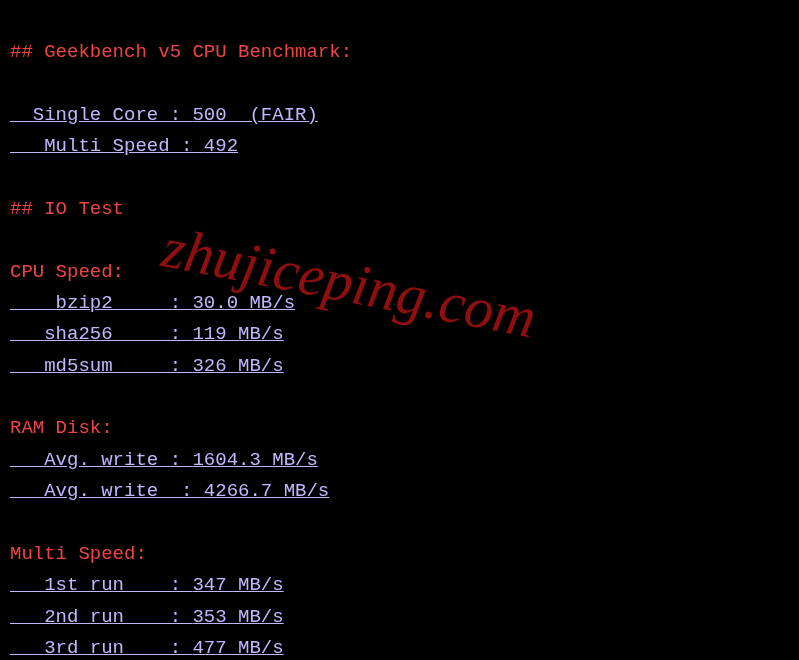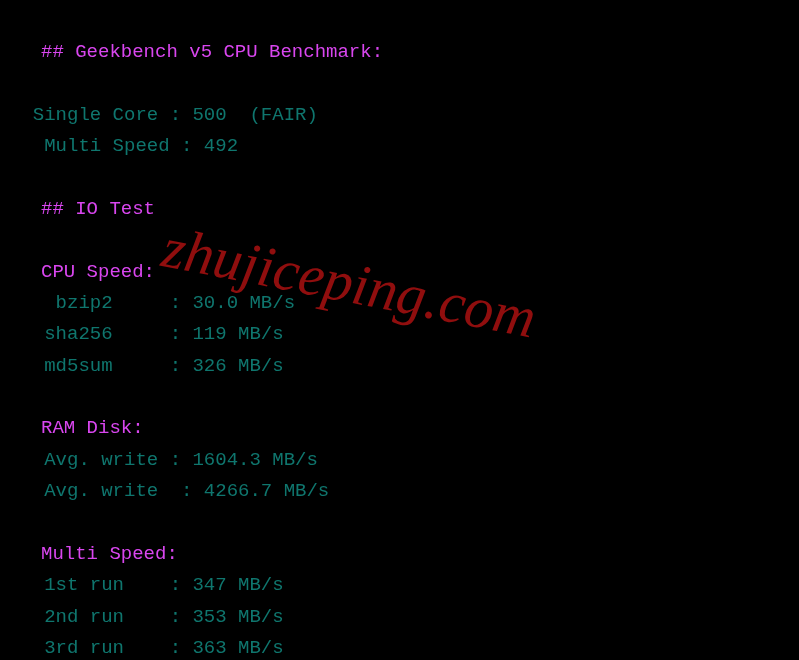--- a/index.html
+++ b/index.html
@@ -12,22 +12,22 @@
     position: relative;
     font-family: "Consolas", "Courier New", monospace;
     font-size: 19px;
     line-height: 1.65;
     color: #fff;
   }
   .terminal {
     padding: 6px 10px 10px 10px;
     white-space: pre;
   }
-  .cyan { color: #d946ef; margin-left: 31px; }
-  .white { color: #0f766e; }
+  .cyan { color: #ef4444; }
+  .white { color: #c4b5fd; text-decoration: underline; }
   .watermark {
     position: absolute;
     top: 235px;
     left: 160px;
     font-family: Georgia, "Times New Roman", serif;
     font-style: italic;
     font-size: 58px;
     color: rgba(200, 20, 20, 0.72);
     transform: rotate(11deg);
     pointer-events: none;
@@ -51,18 +51,18 @@
 <span class="white">   sha256     : </span><span class="white">119 MB/s</span>
 <span class="white">   md5sum     : </span><span class="white">326 MB/s</span>
 
 <span class="cyan">RAM Disk:</span>
 <span class="white">   Avg. write : </span><span class="white">1604.3 MB/s</span>
 <span class="white">   Avg. write  : </span><span class="white">4266.7 MB/s</span>
 
 <span class="cyan">Multi Speed:</span>
 <span class="white">   1st run    : </span><span class="white">347 MB/s</span>
 <span class="white">   2nd run    : </span><span class="white">353 MB/s</span>
-<span class="white">   3rd run    : </span><span class="white">363 MB/s</span>
+<span class="white">   3rd run    : </span><span class="white">477 MB/s</span>
 
 
 </div>
 
 <div class="watermark">zhujiceping.com</div>
 
 </body></html>

